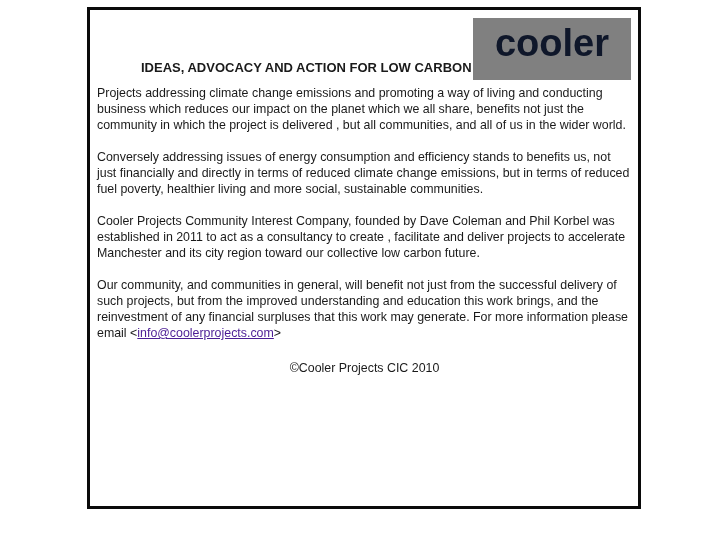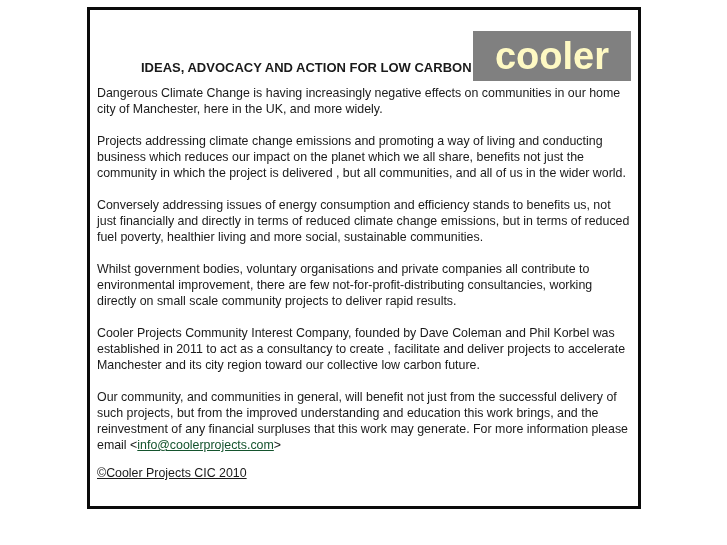--- a/index.html
+++ b/index.html
@@ -20,25 +20,25 @@
       left: 87px;
       top: 7px;
       width: 548px;
       height: 496px;
       border: 3px solid #0a0a0a;
       background: #ffffff;
     }
     .logo {
       position: absolute;
       left: 383px;
-      top: 21px;
+      top: 8px;
       width: 158px;
-      height: 50px;
+      height: 62px;
       background: #808080;
-      color: #fef9c3;
+      color: #0f172a;
       font-weight: bold;
       font-size: 38px;
       line-height: 50px;
       text-align: center;
       letter-spacing: 0px;
     }
     .content {
       position: absolute;
       left: 7px;
       top: 50px;
@@ -52,37 +52,34 @@
       margin: 0 0 9px 0;
       line-height: 16px;
       position: relative;
       z-index: 0;
       padding-left: 44px;
     }
     .para {
       margin: 0 0 16px 0;
     }
     .email-link {
-      color: #14532d;
+      color: #4c1d95;
       text-decoration: underline;
     }
     .footer {
-      text-align: left;
-      margin-top: 12px;
-      text-decoration: underline;
+      text-align: center;
+      margin-top: 19px;
     }
   </style>
 </head>
 <body>
 
 <div class="frame">
   <div class="content">
     <div class="heading">IDEAS, ADVOCACY AND ACTION FOR LOW CARBON FUTURES</div>
-    <p class="para">Dangerous Climate Change is having increasingly negative effects on communities in our home city of Manchester, here in the UK, and more widely.</p>
     <p class="para">Projects addressing climate change emissions and promoting  a way of living and conducting business which reduces our impact on the planet which we all share, benefits not just the community in which the project is delivered , but all communities, and all of us in the wider world.</p>
     <p class="para">Conversely addressing issues of energy consumption and efficiency stands to benefits us, not just financially and directly in terms of reduced climate change emissions, but in terms of reduced fuel poverty, healthier living and more social, sustainable communities.</p>
-    <p class="para">Whilst government bodies, voluntary organisations and private companies all contribute to environmental improvement, there are few not-for-profit-distributing consultancies, working directly on small scale community projects to deliver rapid results.</p>
     <p class="para">Cooler Projects Community Interest Company, founded by Dave Coleman and Phil Korbel was established in 2011 to act as a consultancy to create , facilitate and deliver projects to accelerate Manchester and its city region toward our collective low carbon future.</p>
     <p class="para" style="margin-bottom:0;"><span>Our community, and communities in general, will benefit not just from the successful delivery of such projects, but from the improved understanding and education this work brings, and the reinvestment of any financial surpluses that this work may generate. For more information please email &lt;</span><a class="email-link">info@coolerprojects.com</a><span>&gt;</span></p>
     <div class="footer">©Cooler Projects CIC 2010</div>
   </div>
   <div class="logo">cooler</div>
 </div>
 
 </body></html>

